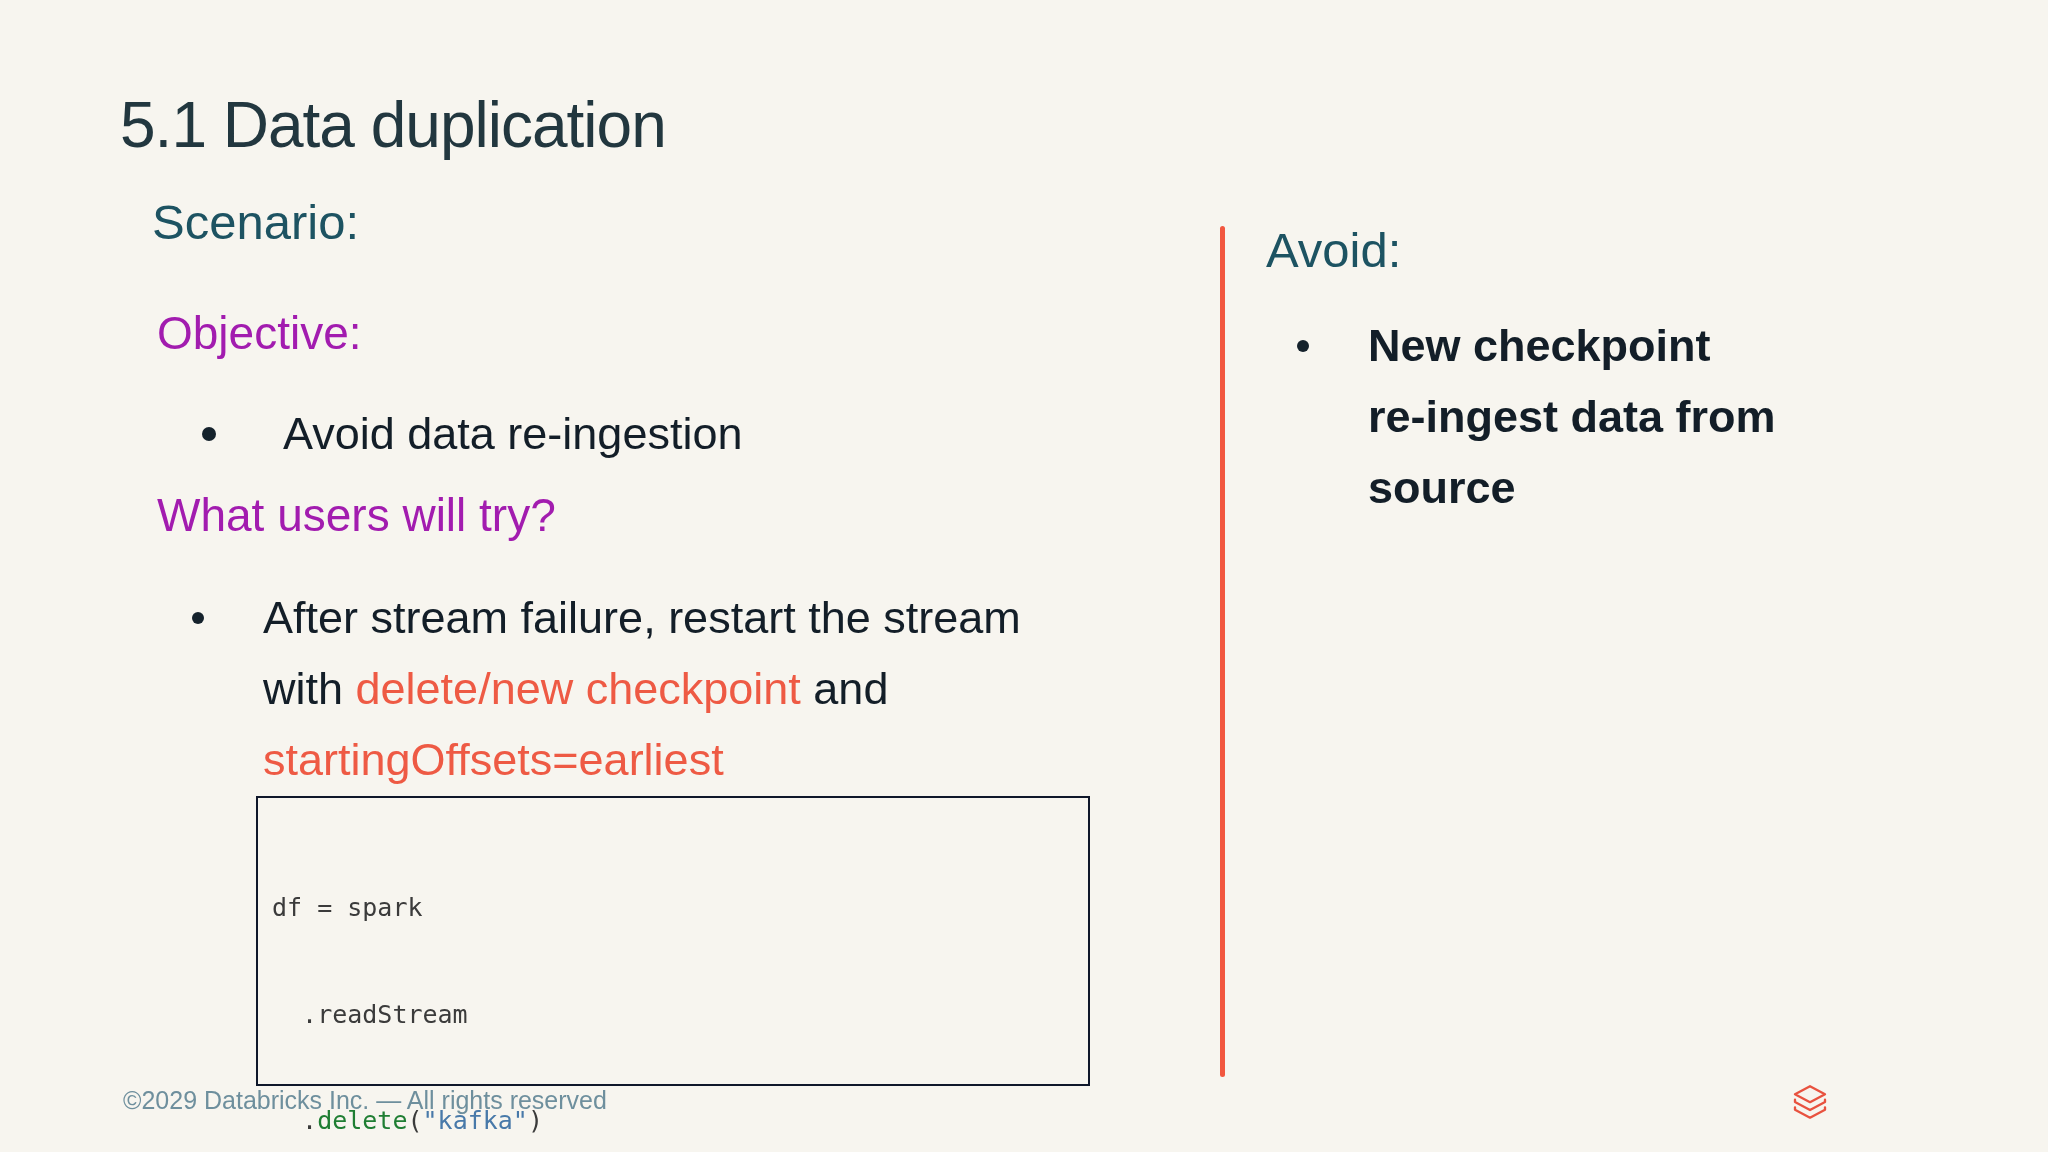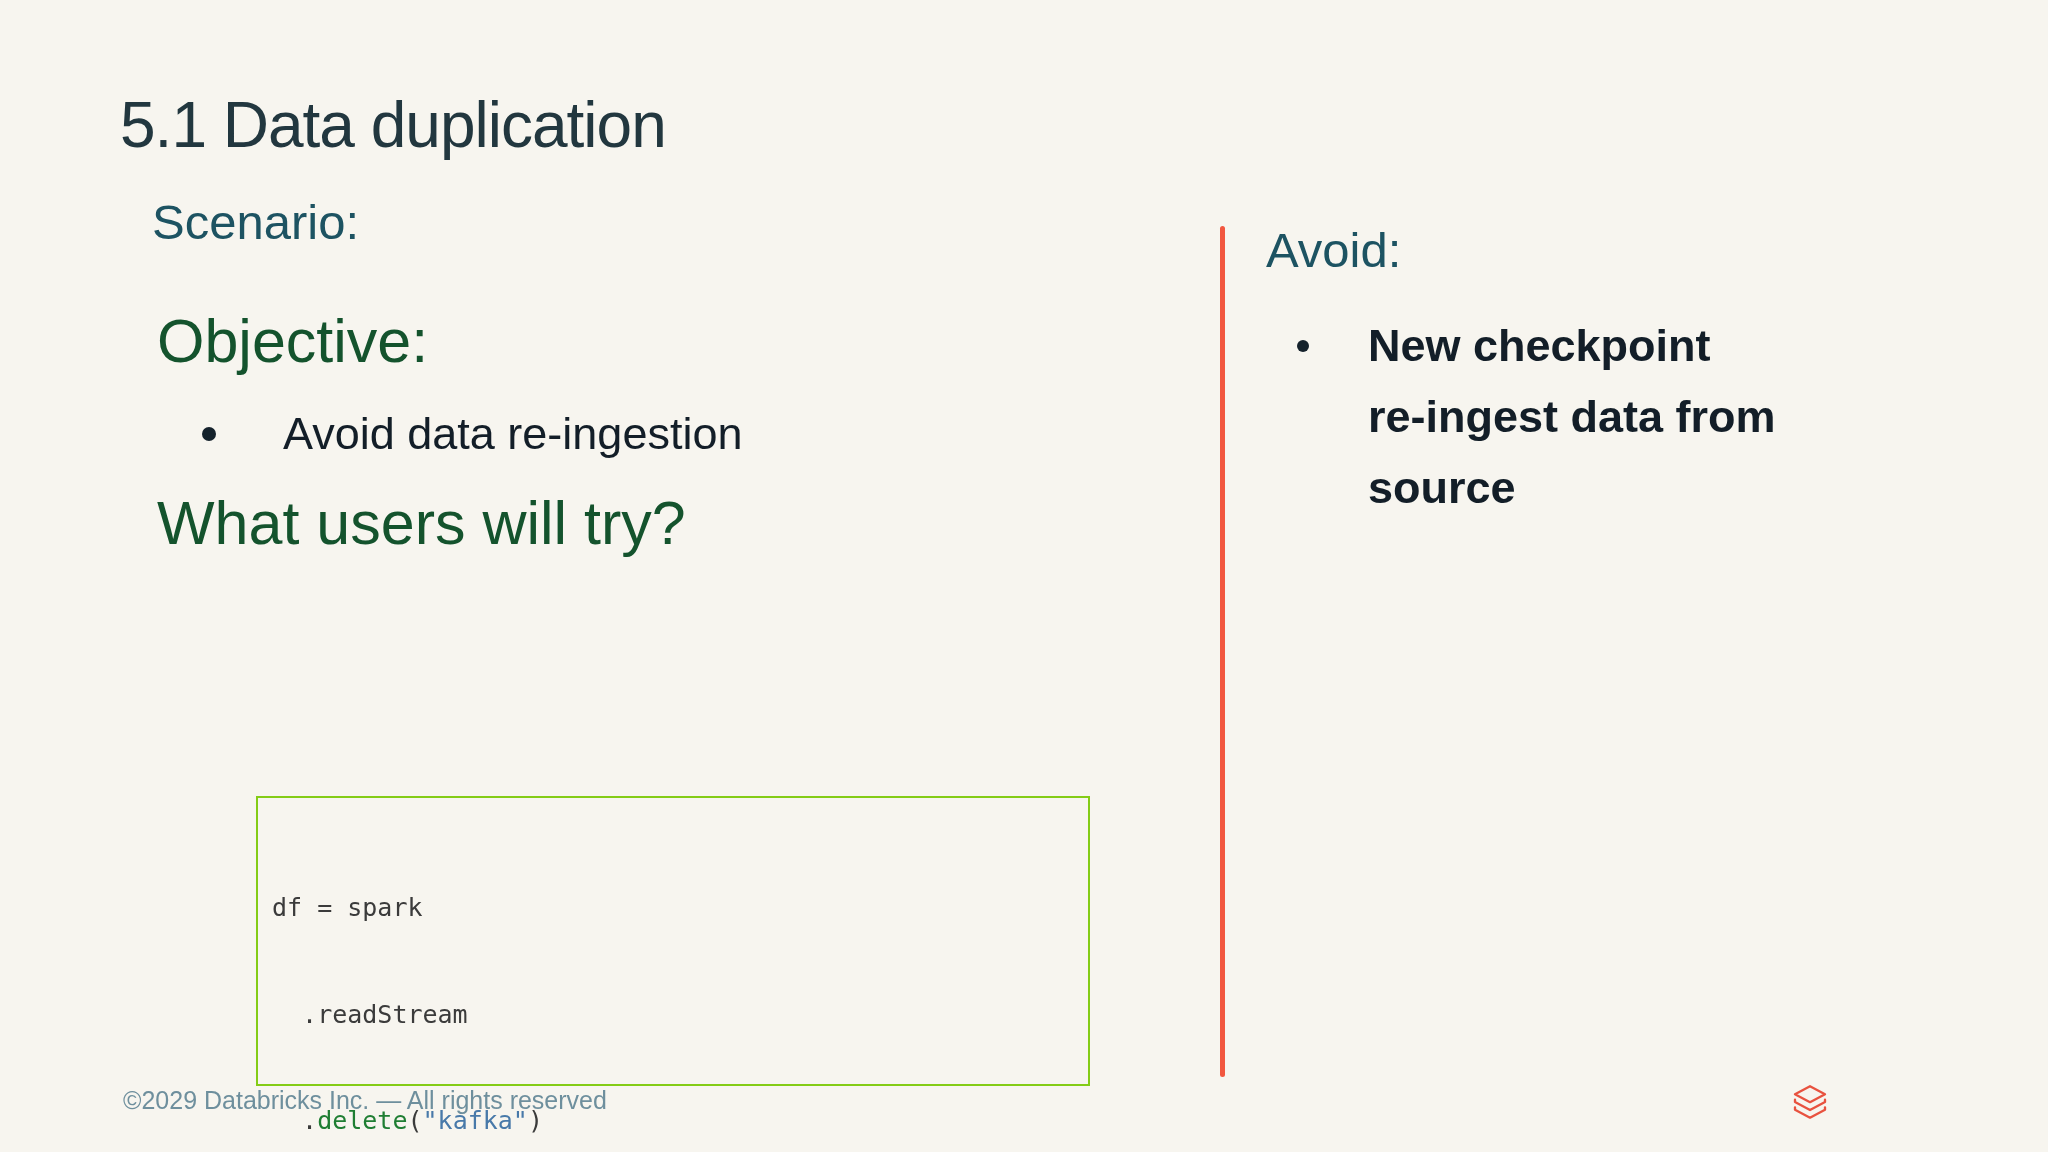--- a/index.html
+++ b/index.html
@@ -11,37 +11,37 @@
   }
   .title {
     position:absolute; left:120px; top:88px; margin:0;
     font-size:64px; font-weight:400; letter-spacing:-1px; color:#22373f;
   }
   .scenario {
     position:absolute; left:152px; top:194px;
     font-size:49px; color:#1d5362;
   }
   .h-label {
-    position:absolute; font-size:61px; color:#14532d;
+    position:absolute; font-size:46px; color:#a21caf;
   }
   .objective-label { left:157px; top:306px; }
   .users-label    { left:157px; top:488px; }
   .bullet-row { position:absolute; display:flex; align-items:flex-start; }
   .avoid-row  { left:202px; top:398px;gap:11px; }
   .try-row    { left:192px; top:582px; }
   .dot {
     flex:0 0 auto; width:14px; height:14px; border-radius:50%;
     background:#15222c; margin-top:29px; margin-right:56px;
   }
   .dot-sm { width:12px; height:12px; margin-top:30px; margin-right:59px; }
   .bullet-text { font-size:45px; line-height:71px; color:#131e28; }
   .orange { color:#ee5a44; }
   .code-box {
     position:absolute; left:256px; top:796px; width:834px; height:290px;
-    box-sizing:border-box; border:2px solid #84cc16;
+    box-sizing:border-box; border:2px solid #0f172a;
     padding:21px 0 0 14px;
     font-family:"DejaVu Sans Mono", monospace;
     font-size:25px; line-height:35.5px; color:#3b3b3b;
     white-space:pre;
   }
   .code-line { white-space:pre; }
   .tk-green { color:#1f7e33; }
   .tk-blue  { color:#4879a9; }
   .divider {
     position:absolute; left:1220px; top:226px; width:5px; height:851px;
@@ -75,20 +75,28 @@
 
   <div class="h-label objective-label">Objective:</div>
 
   <div class="bullet-row avoid-row">
     <span class="dot"></span>
     <span class="bullet-text">Avoid data re-ingestion</span>
   </div>
 
   <div class="h-label users-label">What users will try?</div>
 
+  <div class="bullet-row try-row">
+    <span class="dot dot-sm"></span>
+    <div class="bullet-text">
+      <div>After stream failure, restart the stream</div>
+      <div><span>with </span><span class="orange">delete/new checkpoint</span><span> and</span></div>
+      <div class="orange">startingOffsets=earliest</div>
+    </div>
+  </div>
 
   <div class="code-box">
     <div class="code-line"><span>df = spark</span></div>
     <div class="code-line"><span>  .readStream</span></div>
     <div class="code-line"><span>  .</span><span class="tk-green">delete</span><span>(</span><span class="tk-blue">"kafka"</span><span>)</span></div>
     
     
     
     
   </div>

